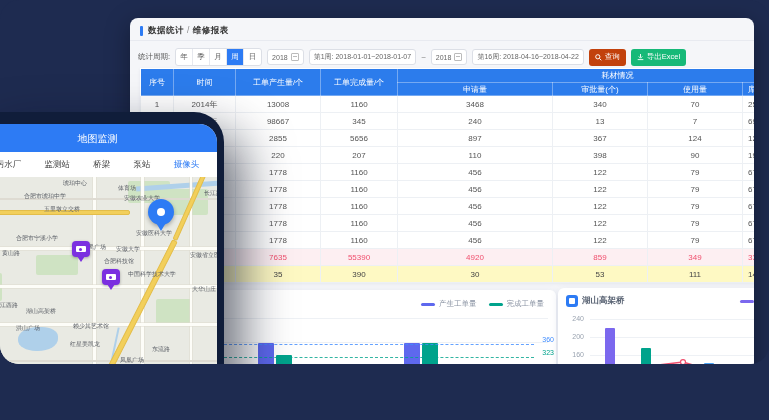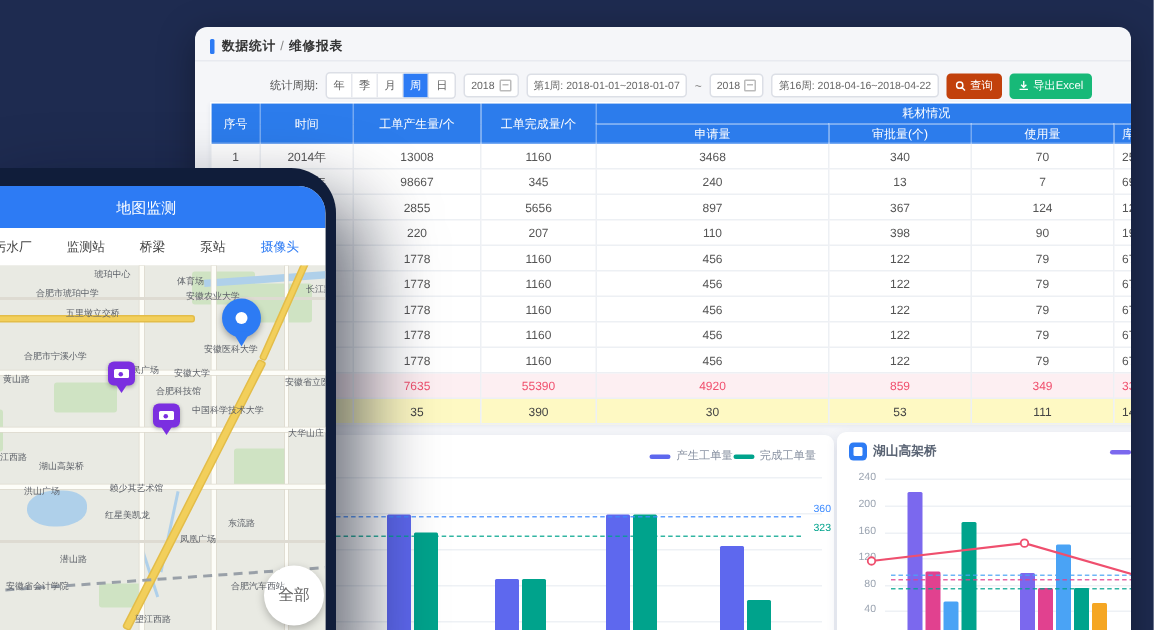--- a/index.html
+++ b/index.html
@@ -1,30 +1,30 @@
 <!DOCTYPE html>
 <html><head>
 <meta charset="utf-8">
 <style>
   * { margin:0; padding:0; box-sizing:border-box; }
   html,body { width:769px; height:420px; }
   body { font-family:"Liberation Sans", sans-serif; background:#1e2b50; overflow:hidden; }
-  #stage { position:relative; width:769px; height:420px; overflow:hidden; background:#1e2b50; }
+  #stage { position:relative; width:769px; height:364px; overflow:hidden; background:#1e2b50;border-radius:19px; }
 
   
   .desk-card { position:absolute; left:130px; top:18px; width:624px; height:520px;
     background:#f5f6f9; border-radius:8px; box-shadow:0 6px 24px rgba(0,0,0,.35); overflow:hidden; }
   .card-title-row { position:absolute; left:10px; top:7px; display:flex; align-items:center; gap:5px; }
   .accent-bar { width:3px; height:10px; background:#2d7bf4; border-radius:1px; }
   .crumb { font-size:8.5px; font-weight:bold; color:#333; letter-spacing:.5px; }
   .title-sep { color:#888; font-weight:normal; }
   .title-underline { position:absolute; left:0; top:22px; width:100%; height:1px; background:#e8eaf0; }
 
   
-  .filter-row { position:absolute; left:8px; top:28px; height:22px; display:flex; align-items:center; gap:5px;margin-left:42px; }
+  .filter-row { position:absolute; left:8px; top:28px; height:22px; display:flex; align-items:center; gap:5px; }
   .f-label { font-size:7.5px; color:#555; }
   .seg { display:flex; border:1px solid #dcdfe6; border-radius:3px; overflow:hidden; background:#fff; }
   .seg span { width:17px; height:16px; line-height:16px; text-align:center; font-size:7.5px; color:#666;
     border-right:1px solid #e6e8ee; cursor:pointer; }
   .seg span:last-child { border-right:none; }
   .seg span.active { background:#2d7bf4; color:#fff; }
   .ctl { height:16px; background:#fff; border:1px solid #dcdfe6; border-radius:3px; display:flex;
     align-items:center; font-size:7px; color:#666; padding:0 4px; gap:3px; white-space:nowrap; }
   .ctl .cal { width:8px; height:8px; border:1px solid #bbb; border-radius:1px; position:relative; flex:0 0 auto; }
   .ctl .cal:after { content:""; position:absolute; left:1px; right:1px; top:2px; height:1px; background:#bbb; }
@@ -43,21 +43,21 @@
   table.rep td { font-size:8px; color:#555; text-align:center; height:17px;
     border:1px solid #edf0f4; background:#fff; }
   table.rep td:last-child, table.rep th.subh:last-child { text-align:left; padding-left:5px; }
   tr.total-row td { background:#fdeff2; color:#f0506e; }
   tr.avg-row td { background:#fef9c3; color:#444; }
 
   
   .panel { position:absolute; background:#fff; border-radius:6px; box-shadow:0 2px 8px rgba(40,60,120,.10); overflow:hidden; }
   #left-chart { left:86px; top:272px; width:340px; height:170px; }
   #right-chart { left:428px; top:270px; width:372px; height:172px; }
-  .legend { position:absolute; display:flex; align-items:center;justify-content:center; }
+  .legend { position:absolute; display:flex; gap:12px; align-items:center;justify-content:center; }
   .lg-item { display:flex; gap:4px; align-items:center; font-size:7.5px; color:#8a93a3; }
   .lg-dash { width:14px; height:3px; border-radius:2px; }
   .gline { position:absolute; height:1px; background:#eef1f5; }
   .refline { position:absolute; height:0; border-top:1px dashed; opacity:.8; }
   .ref-label { position:absolute; font-size:7px; }
   .bar { position:absolute; border-radius:1px 1px 0 0; }
   .ytick { position:absolute; font-size:7px; color:#9aa3b0; width:22px; text-align:right; }
   .rc-title { position:absolute; left:8px; top:7px; display:flex; gap:4px; align-items:center; }
   .rc-icon { width:12px; height:12px; border-radius:3px; background:#2d7bf4; position:relative; }
   .rc-icon:after { content:""; position:absolute; left:3px; top:3px; width:6px; height:6px; background:#fff; border-radius:1px; }

